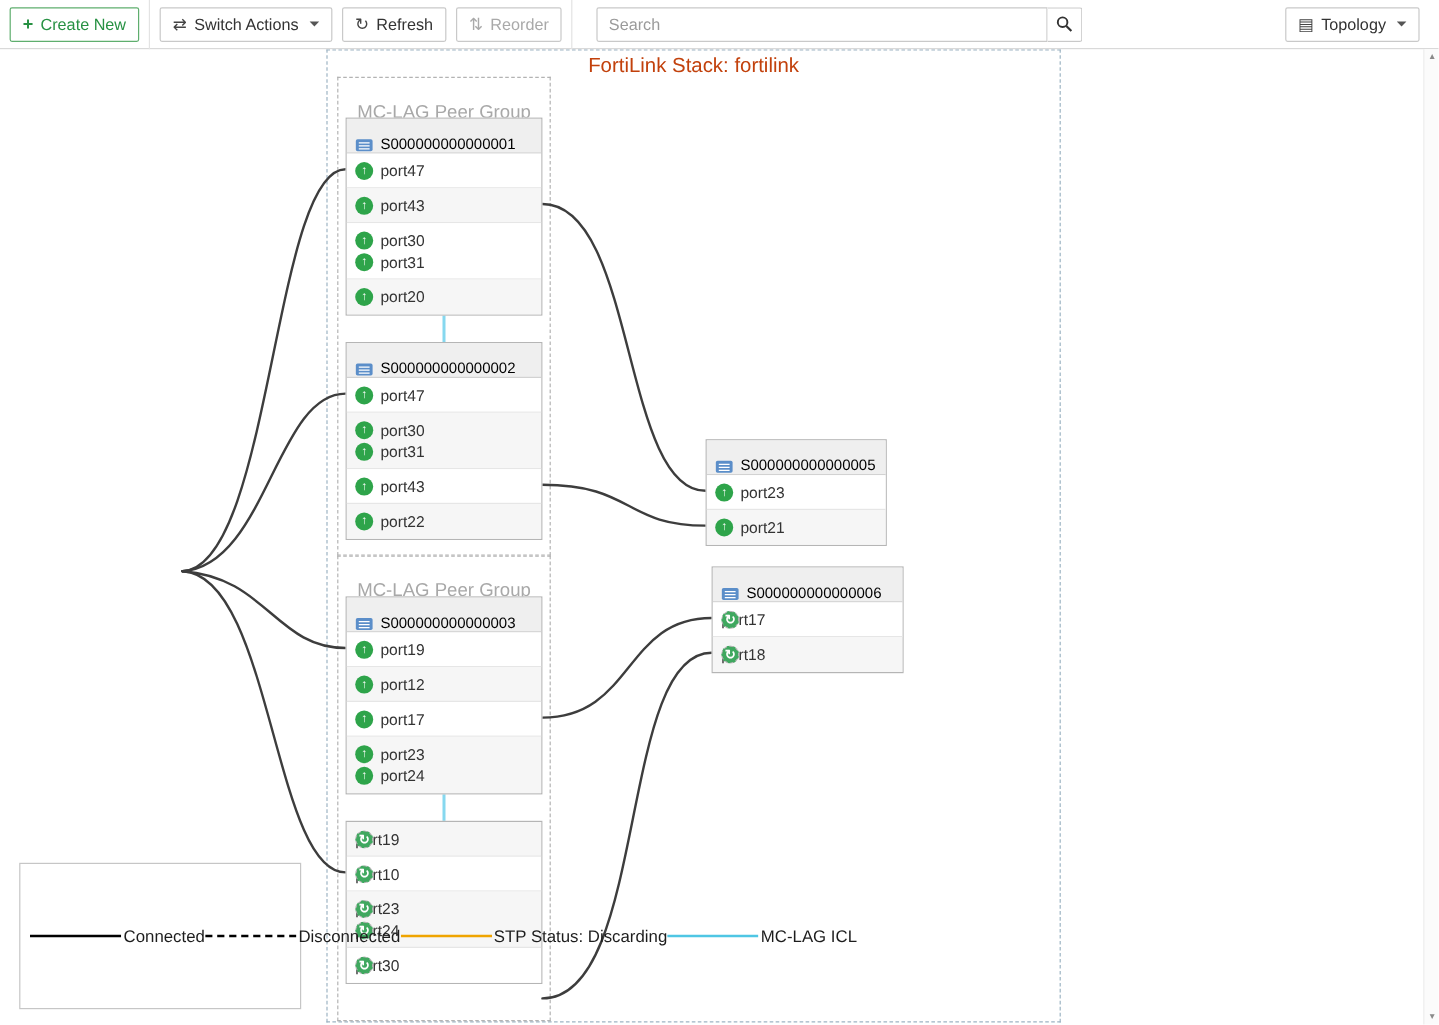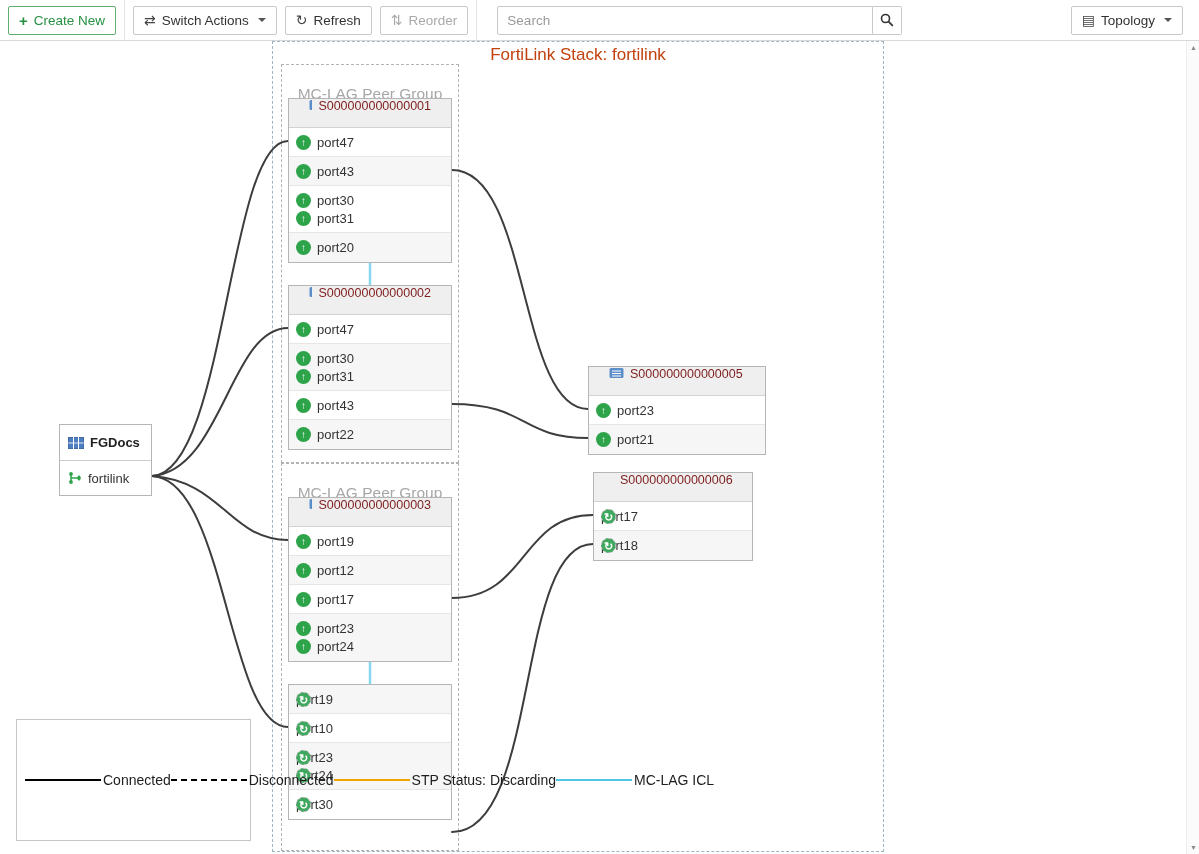--- a/index.html
+++ b/index.html
@@ -40,21 +40,21 @@
 
   
   .wires{position:absolute;left:0;top:0;z-index:1;pointer-events:none}
   .wires path{fill:none;stroke-width:2;stroke-linecap:round}
   .wires .icl{stroke-width:2.5}
 
   
   .switch-node{position:absolute;width:164px;background:#fff;border:1px solid #b5b5b5;
     z-index:2;font-size:13px;color:#333}
   .sw-header{height:29px;background:#efefef;border-bottom:1px solid #d2d2d2;display:flex;
-    align-items:flex-start;gap:6px;padding:0 20px;font-size:12.5px;color:#7f1d1d}
+    align-items:flex-end;gap:6px;padding:0 7px;font-size:12.5px;color:#000000}
   .prow{height:29px;display:flex;align-items:center;gap:6px;padding:0 7px;
     border-bottom:1px solid #e6e6e6;background:#fff}
   .prow:last-child{border-bottom:none}
   .prow:nth-child(odd){background:#f6f6f6}
   .prow.dbl{height:47px;flex-direction:column;align-items:flex-start;justify-content:center;gap:3px}
   .pline{display:flex;align-items:center;gap:6px}
   .picon{width:15px;height:15px;min-width:15px;border-radius:50%;background:#2ea44a;color:#fff;
     font-size:10px;line-height:15px;text-align:center;display:inline-block;font-weight:bold}
   .picon.mclag{background:#3fa85f;font-size:11px}
 
@@ -137,40 +137,20 @@
     <path d="M152,476 C222,481 230,540 288,540" stroke="#3d3d3d"></path>
     <path d="M152,476 C226,479 228,727 288,727" stroke="#3d3d3d"></path>
     <path d="M452,170 C530,170 518,409 588,409" stroke="#3d3d3d"></path>
     <path d="M452,404 C528,404 520,438 588,438" stroke="#3d3d3d"></path>
     <path d="M452,598 C528,598 520,515 593,515" stroke="#3d3d3d"></path>
     <path d="M452,832 C540,832 515,544 593,544" stroke="#3d3d3d"></path>
     <path class="icl" d="M370,262 L370,286" stroke="#86d8ef"></path>
     <path class="icl" d="M370,661 L370,685" stroke="#86d8ef"></path>
   </svg>
 
-  <div class="fg-node">
-    <div class="fg-row">
-      <svg width="16" height="12">
-        <rect x="0.5" y="0.5" width="15" height="11" fill="#4d7ebf" stroke="#3e6ba8"></rect>
-        <line x1="5.5" y1="0" x2="5.5" y2="12" stroke="#fff" stroke-width="1"></line>
-        <line x1="10.5" y1="0" x2="10.5" y2="12" stroke="#fff" stroke-width="1"></line>
-        <line x1="0" y1="6" x2="16" y2="6" stroke="#fff" stroke-width="0.8"></line>
-      </svg>
-      <span class="fg-name">FGDocs</span>
-    </div>
-    <div class="fg-row">
-      <svg width="14" height="14" viewBox="0 0 14 14">
-        <path d="M3 3 v8 M3 7 h8 M11 4.5 v5" stroke="#2ea44a" stroke-width="1.5" fill="none"></path>
-        <circle cx="3" cy="3" r="1.9" fill="#2ea44a"></circle>
-        <circle cx="3" cy="11" r="1.9" fill="#2ea44a"></circle>
-        <circle cx="11" cy="7" r="1.9" fill="#2ea44a"></circle>
-      </svg>
-      <span class="fl-name">fortilink</span>
-    </div>
-  </div>
 
   <div class="switch-node" style="left:288px;top:98px">
     <div class="sw-header">
       <svg width="15" height="12">
         <rect x="0.5" y="1" width="14" height="10" rx="1.5" fill="#5b8ec9"></rect>
         <line x1="3" y1="4" x2="12" y2="4" stroke="#fff"></line>
           <line x1="3" y1="6.5" x2="12" y2="6.5" stroke="#fff"></line>
           <line x1="3" y1="9" x2="12" y2="9" stroke="#fff"></line>
       </svg>
       <span>S000000000000001</span>
@@ -285,21 +265,21 @@
         <span class="picon mclag">↻</span>
         <span>port24</span>
       </div>
     </div>
     <div class="prow">
       <span class="picon mclag">↻</span>
       <span>port30</span>
     </div>
   </div>
 
-  <div class="switch-node" style="left:588px;top:366px;width:178px">
+  <div class="switch-node" style="left:588px;top:366px;width:151px">
     <div class="sw-header">
       <svg width="15" height="12">
         <rect x="0.5" y="1" width="14" height="10" rx="1.5" fill="#5b8ec9"></rect>
         <line x1="3" y1="4" x2="12" y2="4" stroke="#fff"></line>
           <line x1="3" y1="6.5" x2="12" y2="6.5" stroke="#fff"></line>
           <line x1="3" y1="9" x2="12" y2="9" stroke="#fff"></line>
       </svg>
       <span>S000000000000005</span>
     </div>
     <div class="prow">

